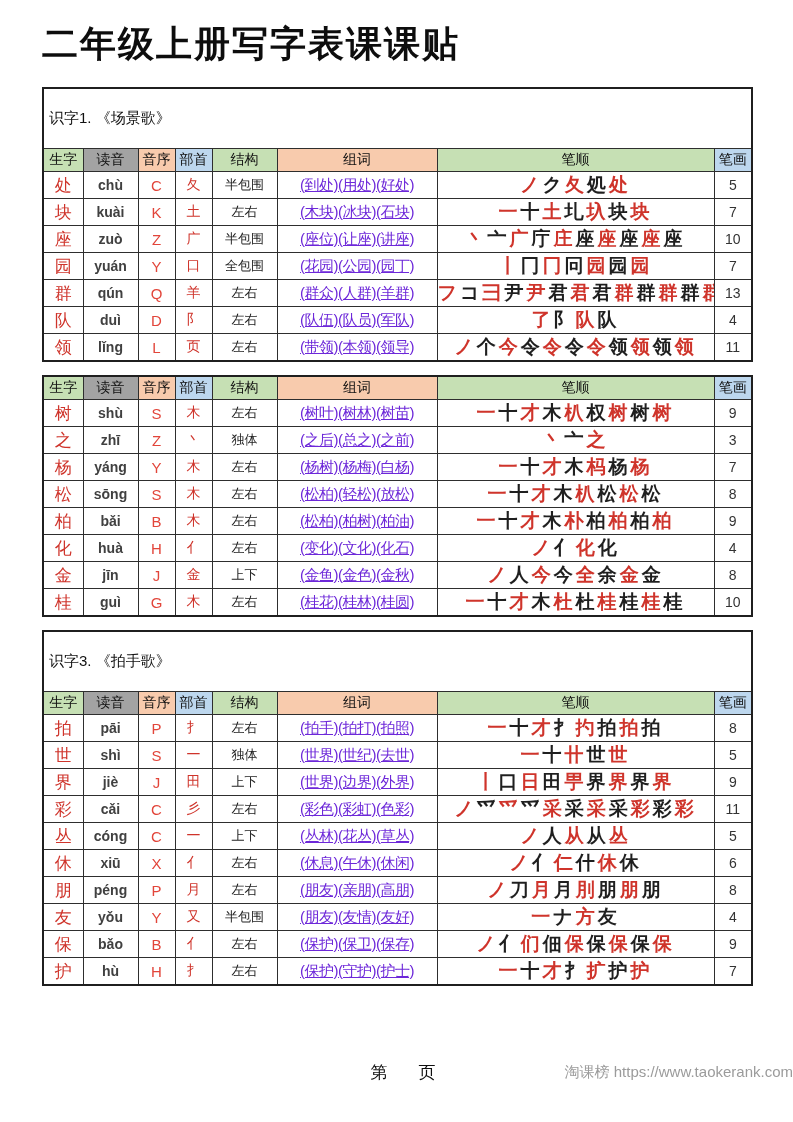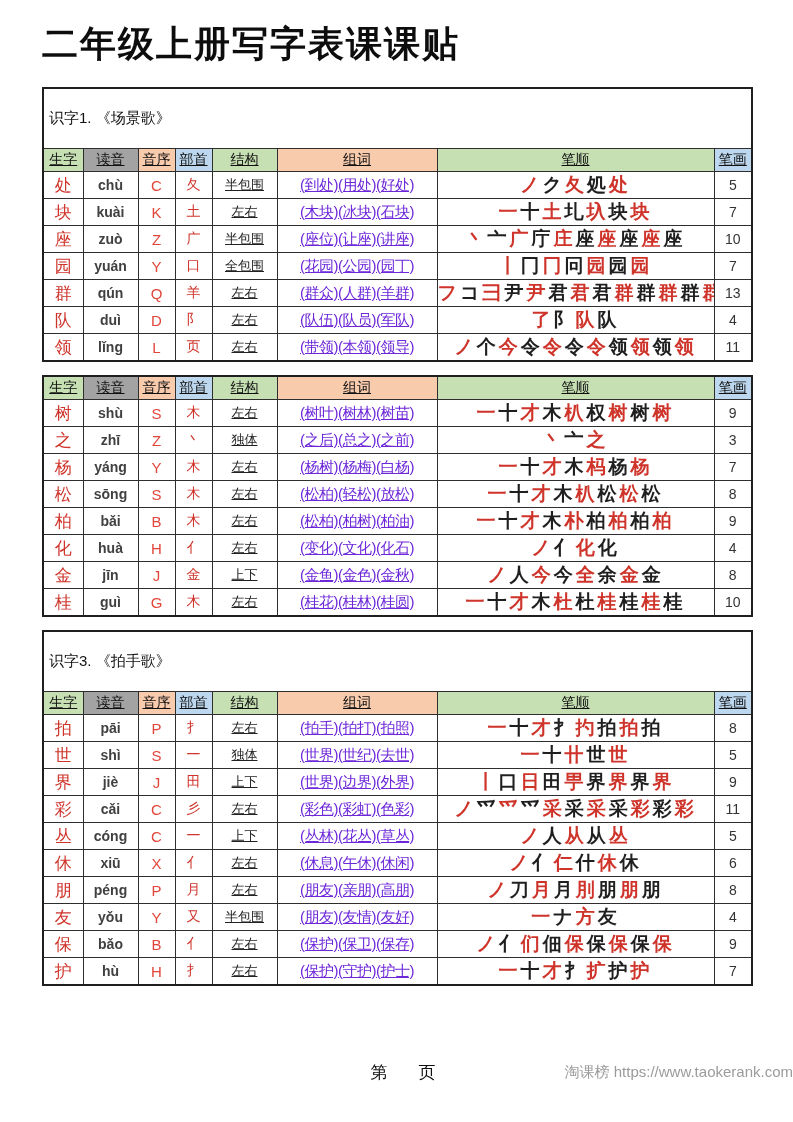--- a/index.html
+++ b/index.html
@@ -15,31 +15,31 @@
   }
   table.ztable{
     border-collapse:collapse;table-layout:fixed;width:709px;
     margin:0 0 13px 0;border:2px solid #1f1f1f;
   }
   .ztable td{
     border:1.5px solid #2e2e2e;text-align:center;vertical-align:middle;
     padding:0;overflow:hidden;white-space:nowrap;
   }
   td.caption-cell{text-align:left;padding:19px 5px;font-size:15px;height:21px;color:#111;}
-  td.head{height:22px;font-size:14px;font-weight:400;color:#111;text-decoration:underline;}
+  td.head{height:22px;font-size:14px;font-weight:400;color:#111;}
   .head-green{background:#c6e0b4;}
   .head-yellow{background:#a3a3a3;}
   .head-salmon{background:#f8cbad;}
   .head-blue{background:#bdd7ee;}
   tr.row td{height:23.6px;}
   .c-char{color:#cf342b;font-size:17px;}
   .c-pinyin{font-size:14px;color:#404040;font-weight:bold;}
   .c-initial{color:#e2453a;font-size:15px;}
   .c-radical{color:#cf342b;font-size:14px;}
-  .c-structure{font-size:13px;color:#222;text-decoration:underline;}
+  .c-structure{font-size:13px;color:#222;}
   .c-words{font-size:15px;color:#6d28d9;letter-spacing:-0.5px;text-decoration:underline;}
   .c-strokes{text-align:left;padding-left:4px;font-size:19px;letter-spacing:3px;font-weight:bold;}
   .c-count{font-size:14px;color:#333;}
   .sr{color:#cf342b;}
   .sd{color:#1f1f1f;}
   .footer{
     position:absolute;left:0;right:0;top:1063px;height:30px;
     text-align:right;color:#9b9b9b;font-size:15px;
   }
   .footer .pg{position:absolute;top:-2px;color:#0f0f0f;font-size:17px;}

